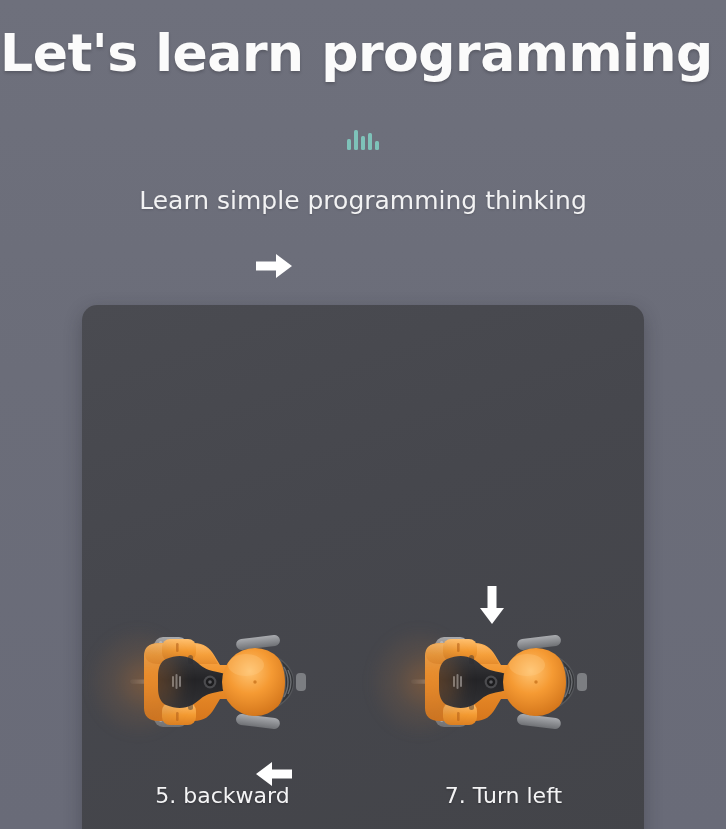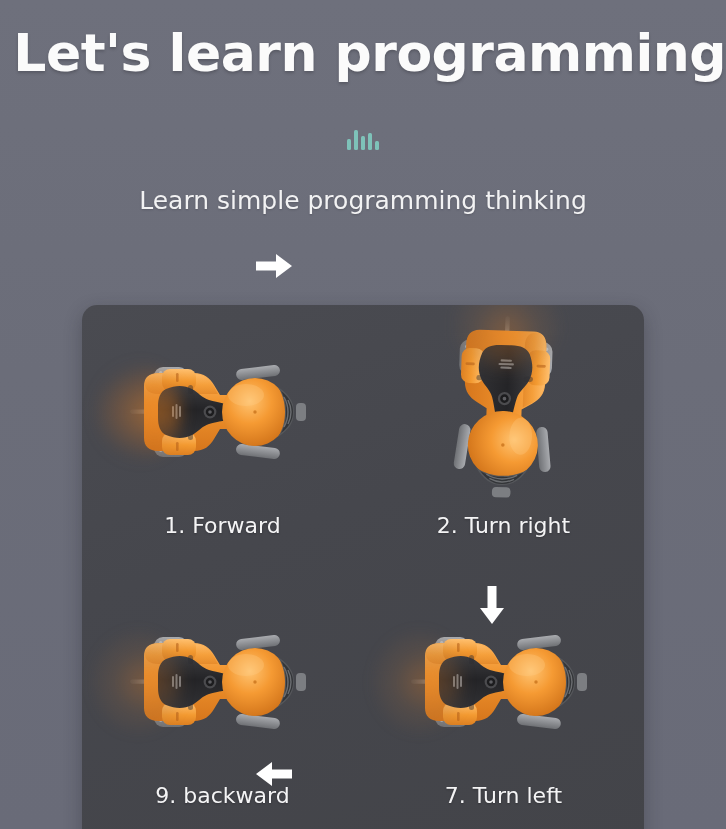--- a/index.html
+++ b/index.html
@@ -22,21 +22,21 @@
     background: linear-gradient(180deg, #6e707c 0%, #6b6d79 45%, #696b78 100%);
     overflow: hidden;
   }
 
   
   .hero-title {
     position: absolute;
     top: 22px;
     left: 0;
     width: 726px;
-    text-align: right;
+    text-align: left;
     font-family: "DejaVu Sans", sans-serif;
     font-weight: bold;
     font-size: 52px;
     line-height: 62px;
     letter-spacing: -0.5px;
     color: #fbfbfb;
     text-shadow: 0 2px 3px rgba(40,40,48,.30);
     white-space: nowrap;
   }
 
@@ -283,60 +283,33 @@
       <i></i>
       <i></i>
   </div>
 
   <div class="hero-sub">
     <span>Learn simple programming thinking</span>
   </div>
 
   <div class="card">
 
-    <div class="grid-row row-top">
-
-      <div class="cell left">
-        <div class="stage">
-          <div class="car-wrap">
-            <div class="blur-trail"></div>
-            <svg width="190" height="118" viewBox="0 0 190 118">
-                <use href="#rcCar"></use>
-              </svg>
-          </div>
-        </div>
-        <div class="caption">1. Forward</div>
-      </div>
-
-      <div class="cell right">
-        <div class="stage">
-          <div class="car-wrap rot90">
-            <div class="blur-trail soft"></div>
-            <svg width="190" height="118" viewBox="0 0 190 118">
-                <use href="#rcCar"></use>
-              </svg>
-          </div>
-        </div>
-        <div class="caption">2. Turn right</div>
-      </div>
-
-    </div>
 
     <div class="grid-row row-bottom">
 
       <div class="cell left">
         <div class="stage">
           <div class="car-wrap rot180">
             <div class="blur-trail soft"></div>
             <svg width="190" height="118" viewBox="0 0 190 118">
                 <use href="#rcCar"></use>
               </svg>
           </div>
         </div>
-        <div class="caption">9. backward</div>
+        <div class="caption">5. backward</div>
       </div>
 
       <div class="cell right">
         <div class="stage">
           <div class="car-wrap">
             <div class="blur-trail soft"></div>
             <svg width="190" height="118" viewBox="0 0 190 118">
                 <use href="#rcCar"></use>
               </svg>
           </div>

